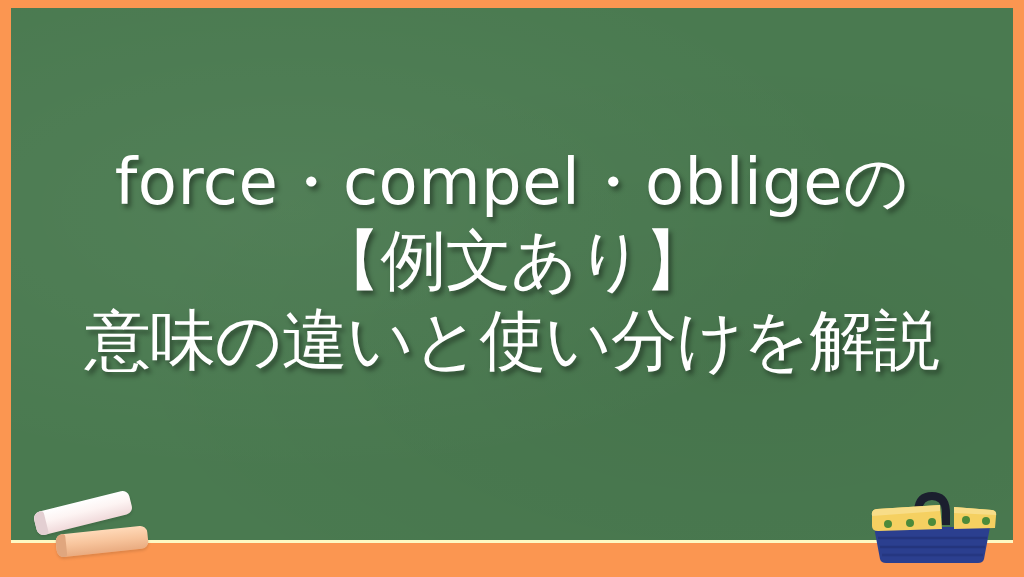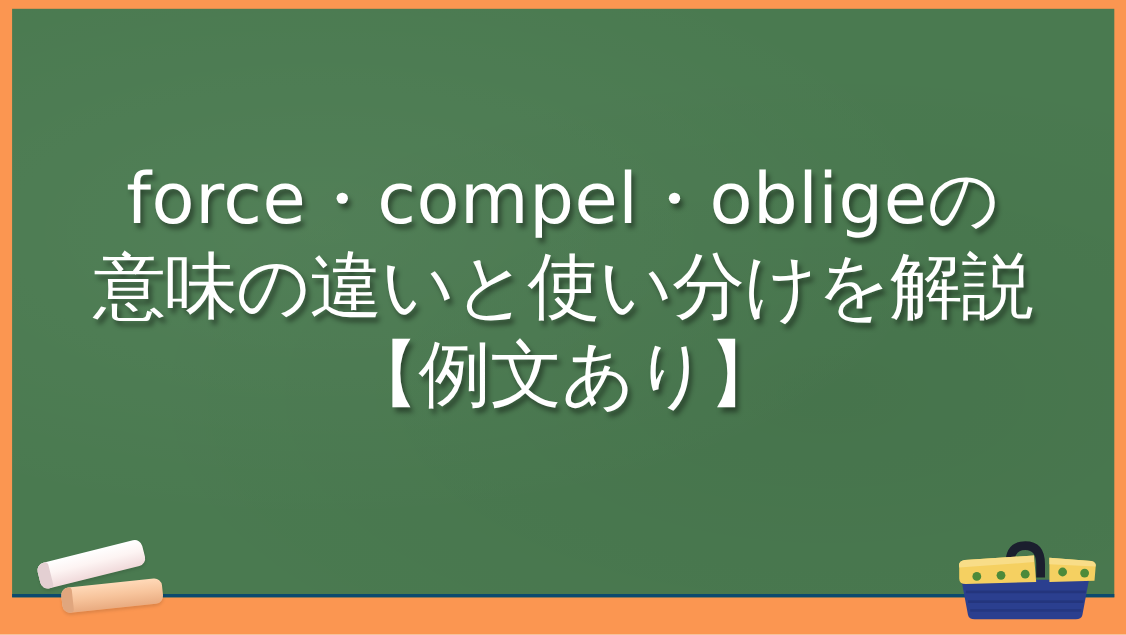--- a/index.html
+++ b/index.html
@@ -22,21 +22,21 @@
   
 
   .blackboard {
     position: absolute;
     left: 11px;
     top: 8px;
     width: 1002px;
     height: 535px;
     background: #4a7a50;
     box-sizing: border-box;
-    border-bottom: 3px solid #0c4a6e;
+    border-bottom: 3px solid #fef9c3;
     overflow: hidden;
   }
 
   .board-texture {
     position: absolute;
     inset: 0;
     background:
       radial-gradient(ellipse at 28% 38%, rgba(255,255,255,0.045) 0%, rgba(255,255,255,0) 58%),
       radial-gradient(ellipse at 74% 66%, rgba(0,0,0,0.05) 0%, rgba(0,0,0,0) 62%);
     pointer-events: none;
@@ -147,22 +147,22 @@
 </head>
 <body>
 
 <div class="thumbnail">
 
   <div class="blackboard">
     <div class="board-texture"></div>
 
     <div class="title-block">
       <span class="title-line line-latin">force・compel・obligeの</span>
+      <span class="title-line line-jp-3">【例文あり】</span>
       <span class="title-line line-jp">意味の違いと使い分けを解説</span>
-      <span class="title-line line-jp-3">【例文あり】</span>
     </div>
   </div>
 
   <div class="chalk-group">
     <div class="chalk chalk-white"></div>
     <div class="chalk chalk-tan"></div>
   </div>
 
   <div class="toolbox">
     <svg viewBox="0 0 140 82" xmlns="http://www.w3.org/2000/svg">

